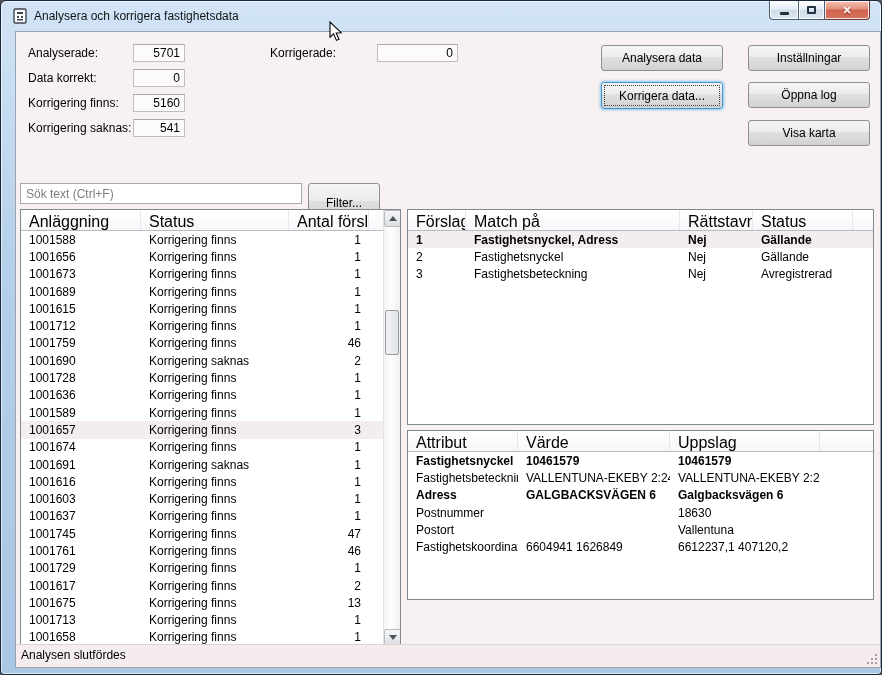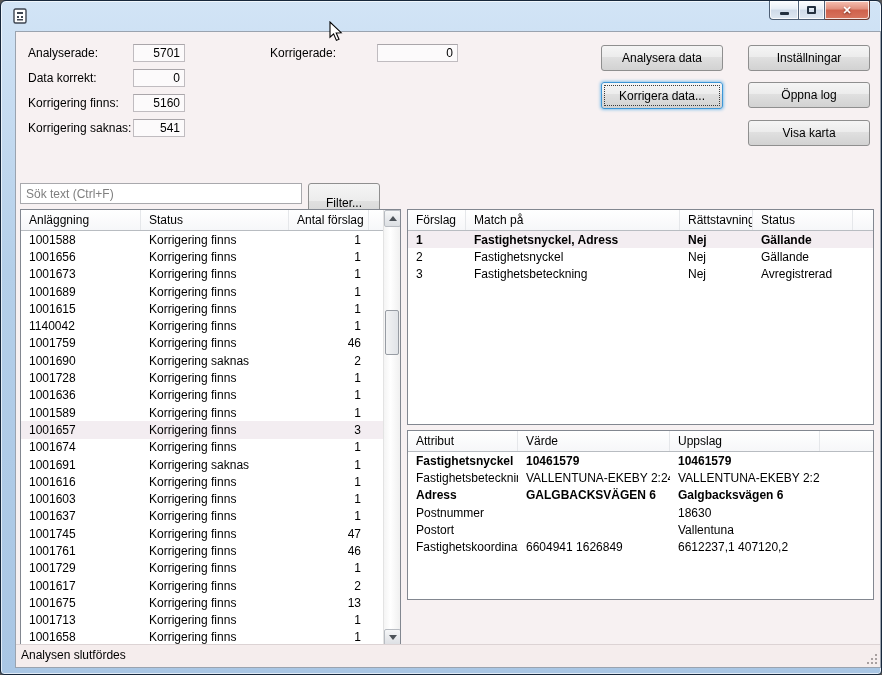--- a/index.html
+++ b/index.html
@@ -56,21 +56,21 @@
     border:1px solid #a9a9ad; background:#fff; font-size:12px; padding:0 5px;
     font-family:"Liberation Sans",sans-serif; color:#000;
   }
   .search-input::placeholder { color:#7f7f7f; opacity:1; }
   
   .table { position:absolute; background:#fff; border:1px solid #828790; overflow:hidden; }
   .t-facilities { left:4px;  top:177px; width:381px; height:438px; }
   .t-suggest    { left:391px; top:177px; width:467px; height:216px; }
   .t-attrib     { left:391px; top:398px; width:467px; height:170px; }
   .thead { display:flex; height:21px; background:linear-gradient(#ffffff,#f6f7f9); border-bottom:1px solid #b8bcc1; }
-  .th { font-size:12px; color:#000; padding:3px 6px 0 8px; border-right:1px solid #e5e7ea; white-space:nowrap; overflow:hidden; }
+  .th { font-size:16px; color:#000; padding:3px 6px 0 8px; border-right:1px solid #e5e7ea; white-space:nowrap; overflow:hidden; }
   .th.num { text-align:right; padding-right:8px; }
   .th.fill { flex:1; border-right:none; }
   .tbody { position:absolute; left:0; right:0; top:21px; bottom:0; overflow:hidden; }
   .t-facilities .tbody { right:17px; }
   .trow { display:flex; height:17.3px; align-items:center; }
   .trow.sel { background:#f3edf1; }
   .trow.bold { font-weight:bold; }
   .td { font-size:12px; color:#000; padding:0 6px 0 8px; white-space:nowrap; overflow:hidden; }
   .td.num { text-align:right; padding-right:8px; }
   
@@ -121,20 +121,21 @@
   <div class="titlebar">
     <span class="win-icon">
       <svg width="16" height="16" viewBox="0 0 16 16">
         <rect x="2" y="1" width="12" height="14" rx="1.5" fill="#fdfdfd" stroke="#3c4450" stroke-width="1.4"></rect>
         <rect x="5" y="4" width="6" height="2" fill="#3c4450"></rect>
         <rect x="5" y="8" width="2" height="2" fill="#3c4450"></rect>
         <rect x="9" y="8" width="2" height="2" fill="#3c4450"></rect>
         <rect x="5" y="11" width="6" height="1.5" fill="#3c4450"></rect>
       </svg>
     </span>
+    <span class="title">Analysera och korrigera fastighetsdata</span>
     <div class="winbtns">
       <div class="wbtn min">
           <span class="glyph-min"></span>
         </div>
       <div class="wbtn max">
           <span class="glyph-max"></span>
         </div>
       <div class="wbtn close">
           <span class="glyph-close">✕</span>
         </div>
@@ -196,21 +197,21 @@
             <div class="td c-anl">1001689</div>
             <div class="td c-status">Korrigering finns</div>
             <div class="td c-antal num">1</div>
           </div>
           <div class="trow">
             <div class="td c-anl">1001615</div>
             <div class="td c-status">Korrigering finns</div>
             <div class="td c-antal num">1</div>
           </div>
           <div class="trow">
-            <div class="td c-anl">1140042</div>
+            <div class="td c-anl">1001712</div>
             <div class="td c-status">Korrigering finns</div>
             <div class="td c-antal num">1</div>
           </div>
           <div class="trow">
             <div class="td c-anl">1001759</div>
             <div class="td c-status">Korrigering finns</div>
             <div class="td c-antal num">46</div>
           </div>
           <div class="trow">
             <div class="td c-anl">1001690</div>

